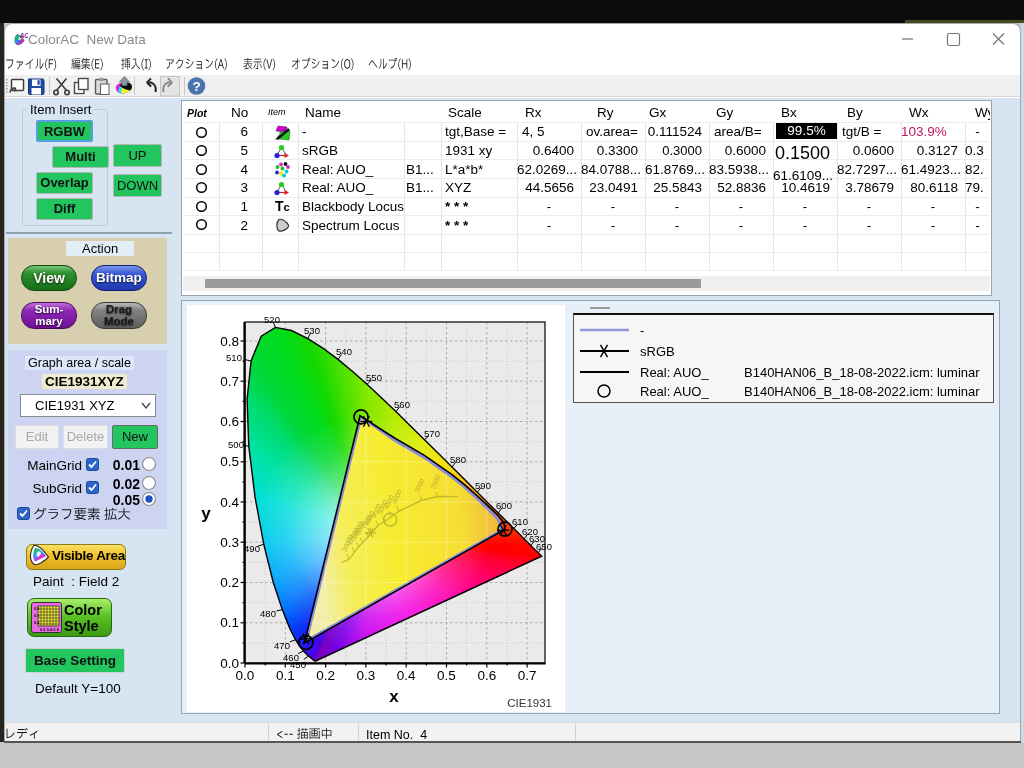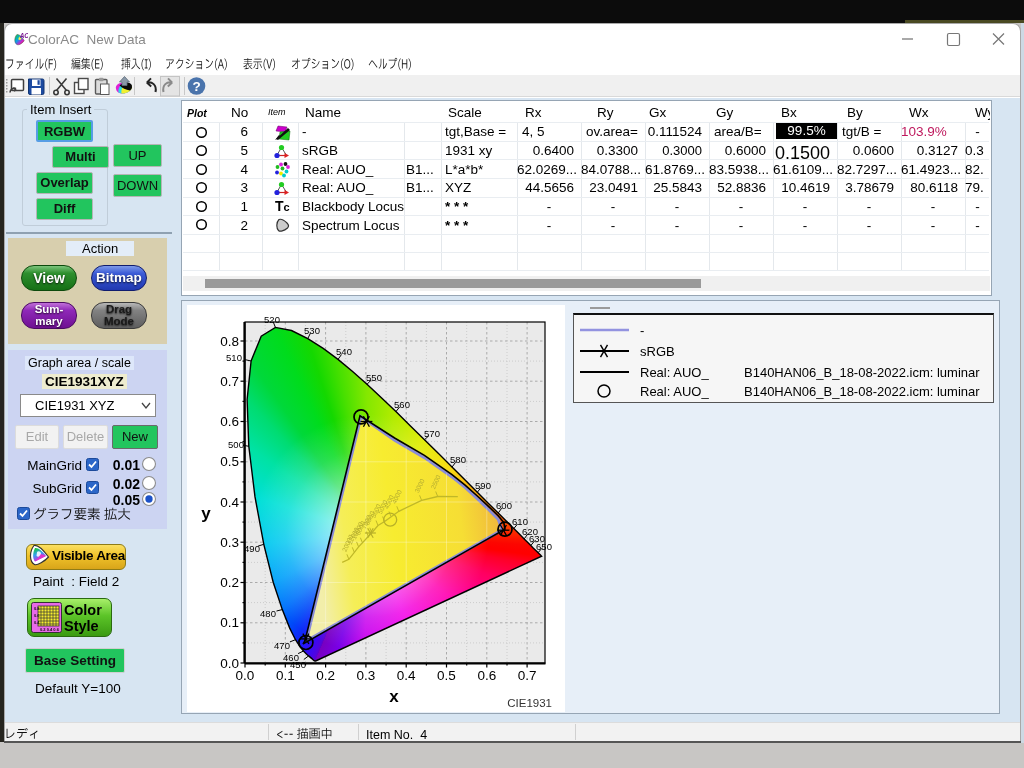--- a/index.html
+++ b/index.html
@@ -287,21 +287,21 @@
     <circle cx="7" cy="11.5" r="1.9" fill="#eeee00"></circle>
 <circle cx="10" cy="13.5" r="1.9" fill="#00cccc"></circle>
   </svg>
 <div class="cell" style="left:302px;top:162px;font-size:13.5px">Real: AUO_</div>
 <div class="cell" style="left:406px;top:162px;font-size:13.5px">B1...</div>
 <div class="cell" style="left:445px;top:162px;font-size:13.5px">L*a*b*</div>
 <div class="cell" style="left:517px;top:162px;width:57px;text-align:right;font-size:13.5px">62.0269...</div>
 <div class="cell" style="left:581px;top:162px;width:57px;text-align:right;font-size:13.5px">84.0788...</div>
 <div class="cell" style="left:645px;top:162px;width:57px;text-align:right;font-size:13.5px">61.8769...</div>
 <div class="cell" style="left:709px;top:162px;width:57px;text-align:right;font-size:13.5px">83.5938...</div>
-<div class="cell" style="left:773px;top:162px;width:57px;font-size:13.5px">61.6109...</div>
+<div class="cell" style="left:773px;top:168px;width:57px;font-size:13.5px">61.6109...</div>
 <div class="cell" style="left:837px;top:162px;width:57px;text-align:right;font-size:13.5px">82.7297...</div>
 <div class="cell" style="left:901px;top:162px;width:57px;text-align:right;font-size:13.5px">61.4923...</div>
 <div class="cell" style="left:965px;top:162px;width:18px;text-align:right;font-size:13.5px">82.</div>
 <svg class="abs" style="left:195px;top:181px" width="13" height="13" viewBox="0 0 13 13">
     <circle cx="6.5" cy="6.5" r="4.8" fill="none" stroke="#000" stroke-width="1.5"></circle>
   </svg>
 <div class="cell" style="left:219px;top:180px;width:29px;text-align:right;font-size:13.5px">3</div>
 <svg class="abs" style="left:274px;top:181px" width="17" height="16" viewBox="0 0 17 16">
 <path d="M7.5 3.5 L3 11 M7.5 3.5 L12 10.5" stroke="#555" stroke-width="1"></path>
 <path d="M4 11.5 L11 11.5" stroke="#cc2222" stroke-width="1.2"></path>

